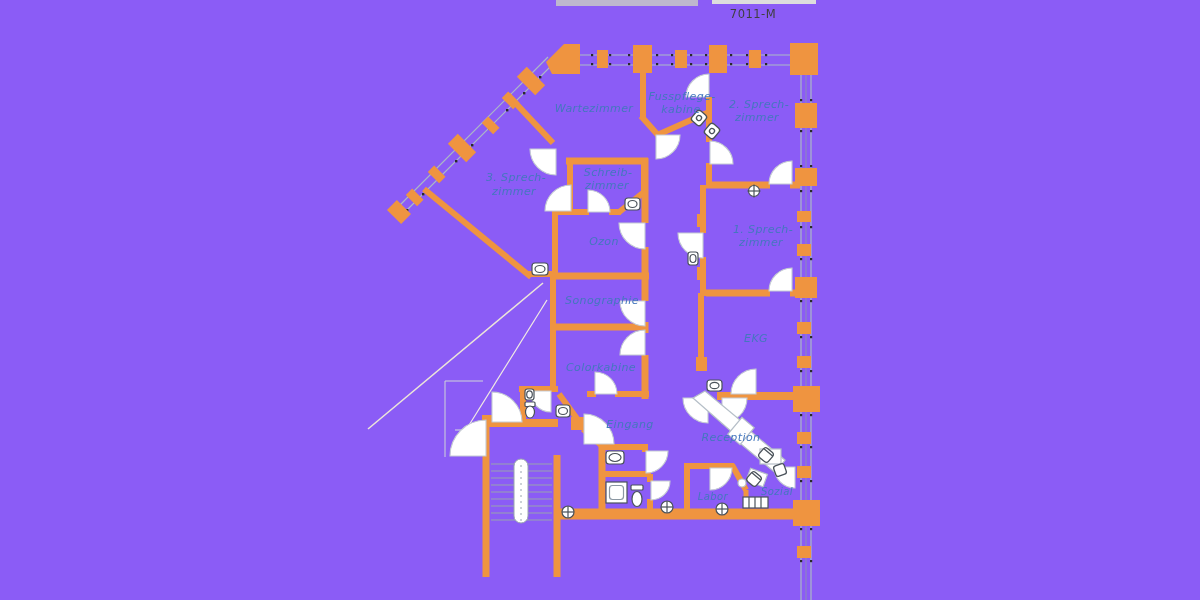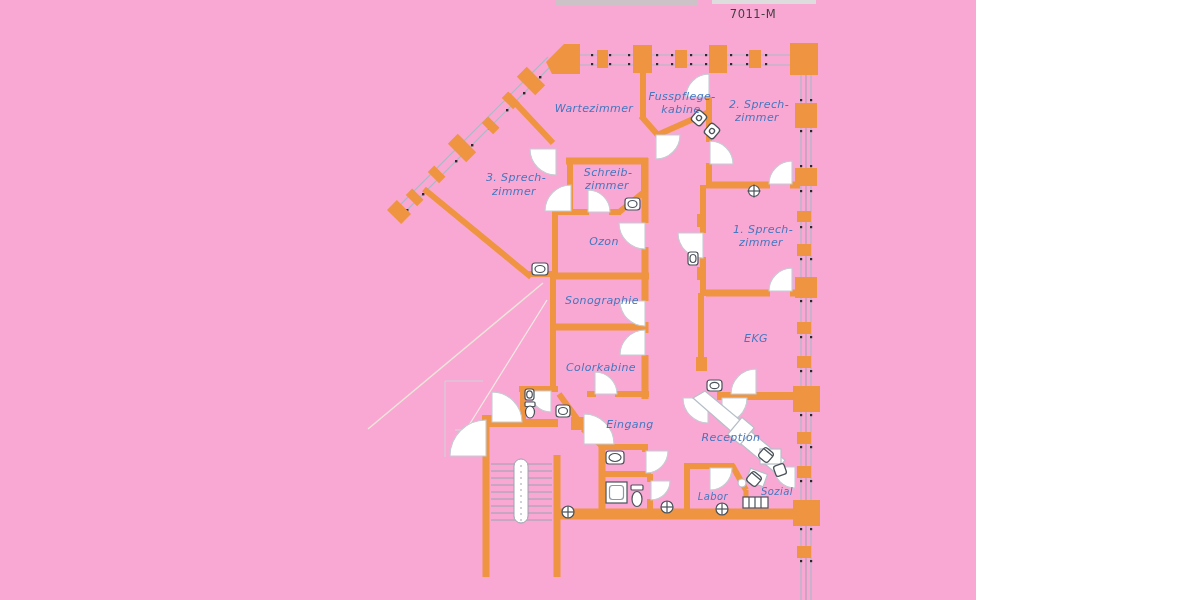--- a/index.html
+++ b/index.html
@@ -1,16 +1,16 @@
 <!DOCTYPE html>
 <html><head>
 <meta charset="utf-8">
 <style>
   html,body{margin:0;padding:0;background:#fff;}
-  .stage{position:relative;width:976px;height:600px;background:#f9a8d4;overflow:hidden;
+  .stage{position:relative;width:1200px;height:600px;background:#8b5cf6;overflow:hidden;
          font-family:"DejaVu Sans",sans-serif;}
   svg{display:block;}
   text.room-label{font-family:"DejaVu Sans",sans-serif;font-style:italic;
                   font-size:11px;letter-spacing:.4px;}
   text.plan-title{font-family:"DejaVu Sans",sans-serif;font-style:normal;
                   font-size:11.5px;fill:#3f3f3f;letter-spacing:.5px;}
   .walls line{stroke-linecap:butt;}
 </style>
 </head>
 <body>

